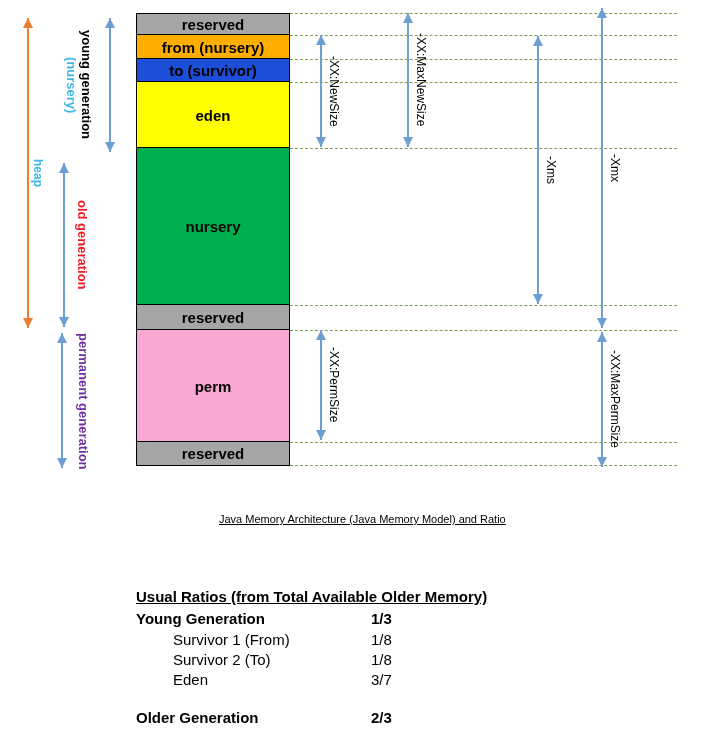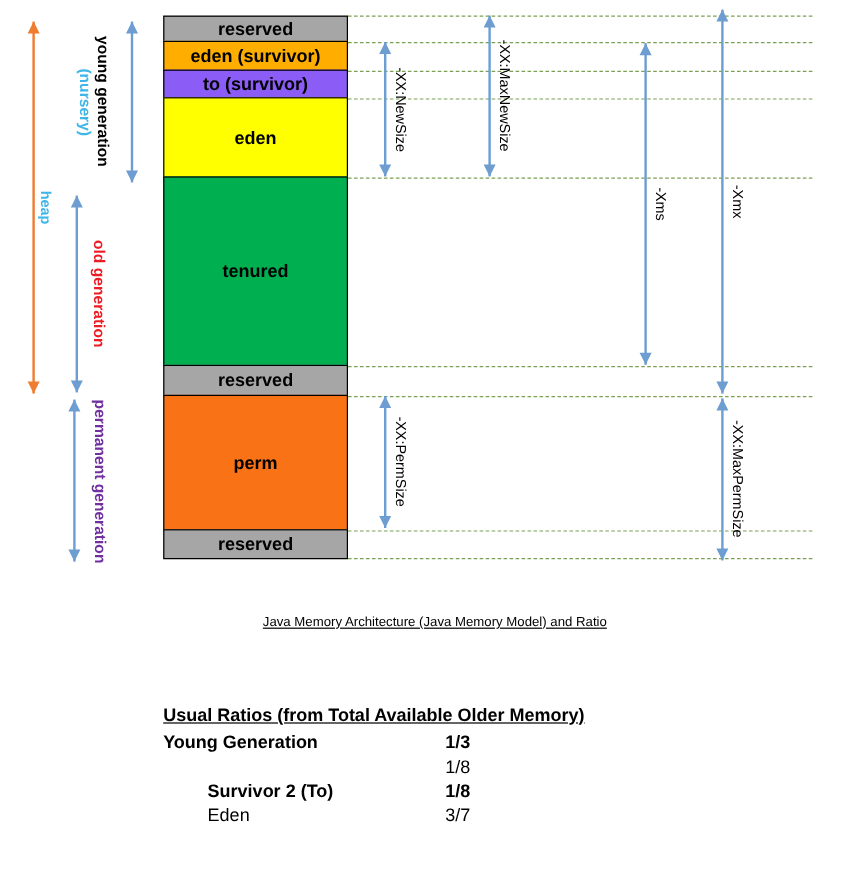--- a/index.html
+++ b/index.html
@@ -9,25 +9,25 @@
   }
 
   
   .block{
     position:absolute;left:136px;width:154px;box-sizing:border-box;
     border:1.5px solid #000;display:flex;align-items:center;justify-content:center;
     font-weight:bold;font-size:15px;color:#000;
   }
   .b-reserved1{top:13px;height:23px;background:#a6a6a6;}
   .b-from     {top:34px;height:26px;background:#ffae00;}
-  .b-to       {top:58px;height:25px;background:#8b5cf6;}
+  .b-to       {top:58px;height:25px;background:#1d4ed8;}
   .b-eden     {top:81px;height:68px;background:#ffff00;}
   .b-tenured  {top:147px;height:159px;background:#00b050;}
   .b-reserved2{top:304px;height:27px;background:#a6a6a6;}
-  .b-perm     {top:329px;height:114px;background:#f97316;}
+  .b-perm     {top:329px;height:114px;background:#f9a8d4;}
   .b-reserved3{top:441px;height:25px;background:#a6a6a6;}
 
   
   .dash{position:absolute;left:290px;width:387px;height:0;border-top:1px dashed #7ba052;}
   .d1{top:13px;} .d2{top:35px;} .d3{top:59px;} .d4{top:82px;} .d5{top:148px;}
   .d6{top:305px;} .d7{top:330px;} .d8{top:442px;} .d9{top:465px;}
 
   
   .arrow{position:absolute;width:2px;--c:#6d9dd1;background:var(--c);}
   .arrow::before{content:"";position:absolute;top:0;left:-4px;width:0;height:0;
@@ -69,42 +69,42 @@
 
   
   .title{position:absolute;left:219px;top:513px;font-weight:normal;font-size:11px;
     text-decoration:underline;white-space:nowrap;}
   .ratios-heading{position:absolute;left:136px;top:588px;font-weight:bold;font-size:15px;
     text-decoration:underline;white-space:nowrap;}
   .rrow{position:absolute;left:136px;width:300px;height:20px;font-size:15px;}
   .rrow .rvalue{position:absolute;left:235px;top:0;}
   .rrow.bold{font-weight:bold;}
   .rrow.indent .rlabel{padding-left:37px;display:inline-block;}
-  .r1{top:610px;} .r2{top:631px;} .r3{top:651px;font-weight:bold;} .r4{top:671px;} .r5{top:709px;}
+  .r1{top:610px;} .r2{top:631px;} .r3{top:651px;} .r4{top:671px;} .r5{top:709px;}
 </style>
 </head>
 <body>
 
 <div id="canvas">
 
   <div class="dash d1"></div>
   <div class="dash d2"></div>
   <div class="dash d3"></div>
   <div class="dash d4"></div>
   <div class="dash d5"></div>
   <div class="dash d6"></div>
   <div class="dash d7"></div>
   <div class="dash d8"></div>
   <div class="dash d9"></div>
 
   <div class="block b-reserved1">reserved</div>
-  <div class="block b-from">eden (survivor)</div>
+  <div class="block b-from">from (nursery)</div>
   <div class="block b-to">to (survivor)</div>
   <div class="block b-eden">eden</div>
-  <div class="block b-tenured">tenured</div>
+  <div class="block b-tenured">nursery</div>
   <div class="block b-reserved2">reserved</div>
   <div class="block b-perm">perm</div>
   <div class="block b-reserved3">reserved</div>
 
   <div class="arrow a-heap"></div>
   <div class="arrow a-young"></div>
   <div class="arrow a-old"></div>
   <div class="arrow a-permgen"></div>
 
   <div class="gen g-heap">heap</div>
@@ -131,24 +131,29 @@
 
   <div class="title">Java Memory Architecture (Java Memory Model) and Ratio</div>
 
   <div class="ratios-heading">Usual Ratios (from Total Available Older Memory)</div>
 
   <div class="rrow bold r1">
     <span class="rlabel">Young Generation</span>
     <span class="rvalue">1/3</span>
   </div>
   <div class="rrow indent r2">
+    <span class="rlabel">Survivor 1 (From)</span>
     <span class="rvalue">1/8</span>
   </div>
   <div class="rrow indent r3">
     <span class="rlabel">Survivor 2 (To)</span>
     <span class="rvalue">1/8</span>
   </div>
   <div class="rrow indent r4">
     <span class="rlabel">Eden</span>
     <span class="rvalue">3/7</span>
   </div>
+  <div class="rrow bold r5">
+    <span class="rlabel">Older Generation</span>
+    <span class="rvalue">2/3</span>
+  </div>
 
 </div>
 
 </body></html>

